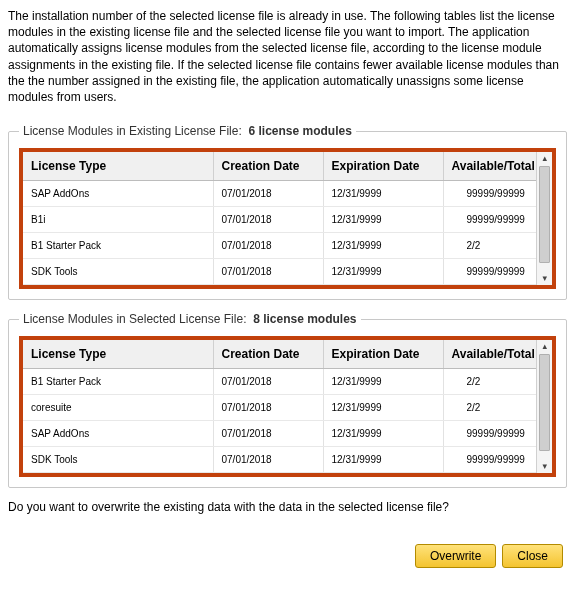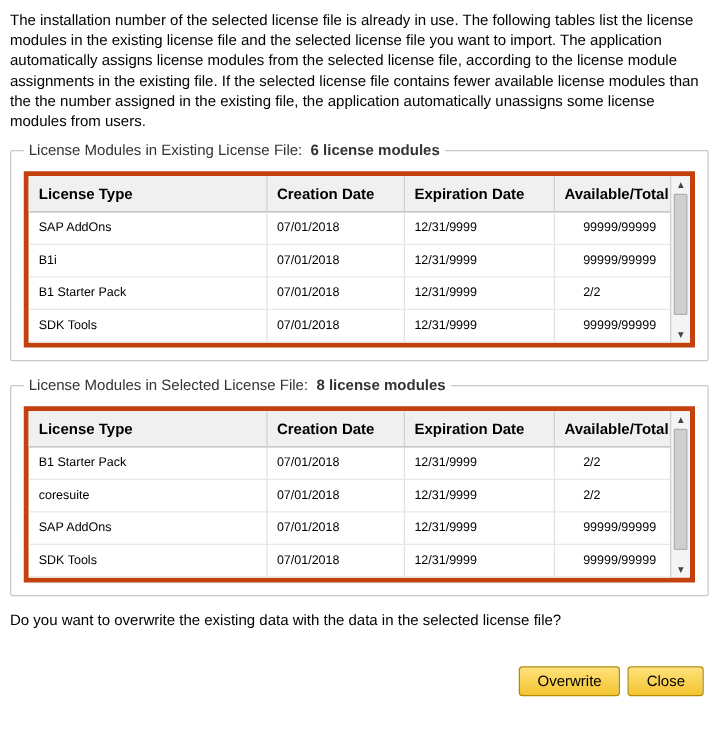--- a/index.html
+++ b/index.html
@@ -7,21 +7,21 @@
     margin: 0;
     padding: 8px;
     font-family: Arial, Helvetica, sans-serif;
     font-size: 12px;
     color: #000;
     background: #fff;
     width: 575px;
   }
   .intro {
     line-height: 1.35;
-    margin-bottom: 8px;
+    margin-bottom: 19px;
   }
   fieldset {
     border: 1px solid #c8c8c8;
     border-radius: 2px;
     margin: 0 0 12px 0;
     padding: 10px 10px 10px 10px;
   }
   legend {
     padding: 0 4px;
     color: #333;

